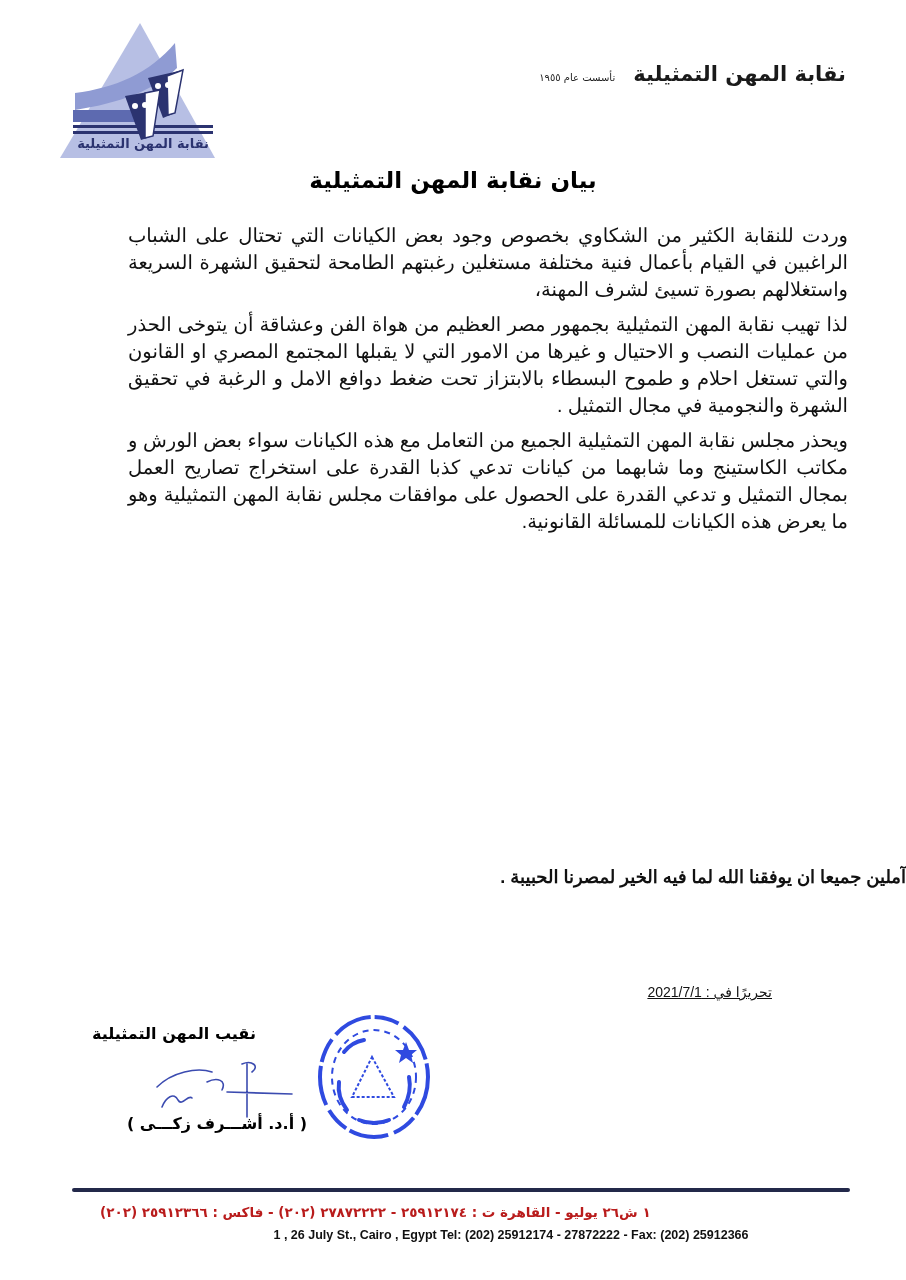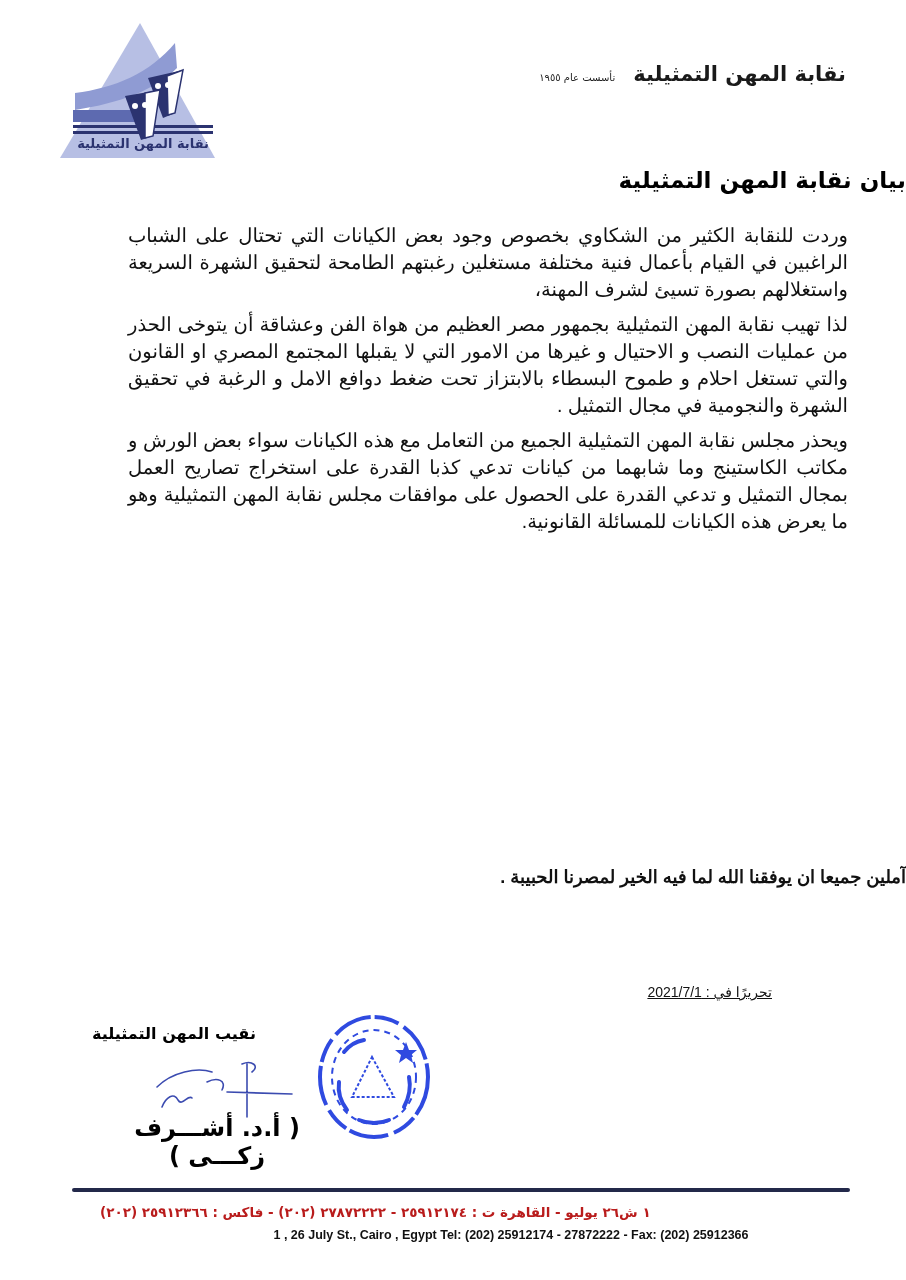--- a/index.html
+++ b/index.html
@@ -1,28 +1,28 @@
 <!DOCTYPE html>
 <html><head>
   <meta charset="utf-8">
   <style>
     html, body { margin: 0; padding: 0; background: #ffffff; }
     body { width: 906px; height: 1280px; position: relative; overflow: hidden; font-family: "DejaVu Sans", "Liberation Sans", sans-serif; color: #111; }
     .logo { position: absolute; left: 55px; top: 18px; width: 160px; height: 145px; }
     .org-header { position: absolute; right: 60px; top: 62px; direction: rtl; display: flex; align-items: baseline; gap: 18px; }
     .org-name { font-family: "DejaVu Sans", sans-serif; font-weight: bold; font-size: 21px; color: #1a1a1a; }
     .founded { font-size: 10px; font-weight: normal; color: #222; }
-    .doc-title { position: absolute; left: 0; right: 0; top: 167px; text-align: right; direction: rtl; font-weight: bold; font-size: 23px; color: #000; }
+    .doc-title { position: absolute; left: 0; right: 0; top: 167px; text-align: center; direction: rtl; font-weight: bold; font-size: 23px; color: #000; }
     .body-text { position: absolute; left: 128px; right: 58px; top: 222px; direction: rtl; text-align: justify; font-family: "Liberation Sans", sans-serif; font-size: 19.5px; line-height: 27px; color: #111; }
     .para { margin: 0 0 8px 0; text-align-last: right; }
     .closing { position: absolute; left: 0; right: 0; top: 866px; text-align: right; direction: rtl; font-family: "Liberation Sans", sans-serif; font-weight: bold; font-size: 18px; }
     .date-line { position: absolute; right: 134px; top: 958px; direction: rtl; font-family: "Liberation Sans", sans-serif; font-size: 14px; text-decoration: underline; margin-top: 26px; }
     .sig-block { position: absolute; left: 92px; top: 1012px; width: 330px; height: 150px; }
     .sig-title { position: absolute; right: 0; left: 0; top: 12px; direction: rtl; text-align: left; font-weight: bold; font-size: 16px; color: #000; letter-spacing: 0.5px; padding-right: 70px; }
-    .sig-name { position: absolute; left: 0; top: 102px; width: 250px; direction: rtl; text-align: center; font-weight: bold; font-size: 24px; color: #000; }
+    .sig-name { position: absolute; left: 0; top: 102px; width: 250px; direction: rtl; text-align: center; font-weight: bold; font-size: 16px; color: #000; }
     .signature { position: absolute; left: 60px; top: 40px; width: 150px; height: 70px; }
     .stamp { position: absolute; left: 222px; top: 0px; width: 120px; height: 130px; }
     .footer-rule { position: absolute; left: 72px; right: 56px; top: 1188px; height: 4px; background: #23294a; border-radius: 2px; }
     .footer-ar { position: absolute; left: 0; right: 0; top: 1204px; text-align: left; direction: rtl; font-weight: bold; font-size: 13.5px; color: #b91c1c; padding-left: 100px; }
     .footer-en { position: absolute; left: 16px; right: 0; top: 1228px; text-align: center; font-family: "Liberation Sans", sans-serif; font-weight: bold; font-size: 12.5px; color: #111; padding-left: 100px; }
   </style>
 </head>
 <body>
 
 <div class="logo">

